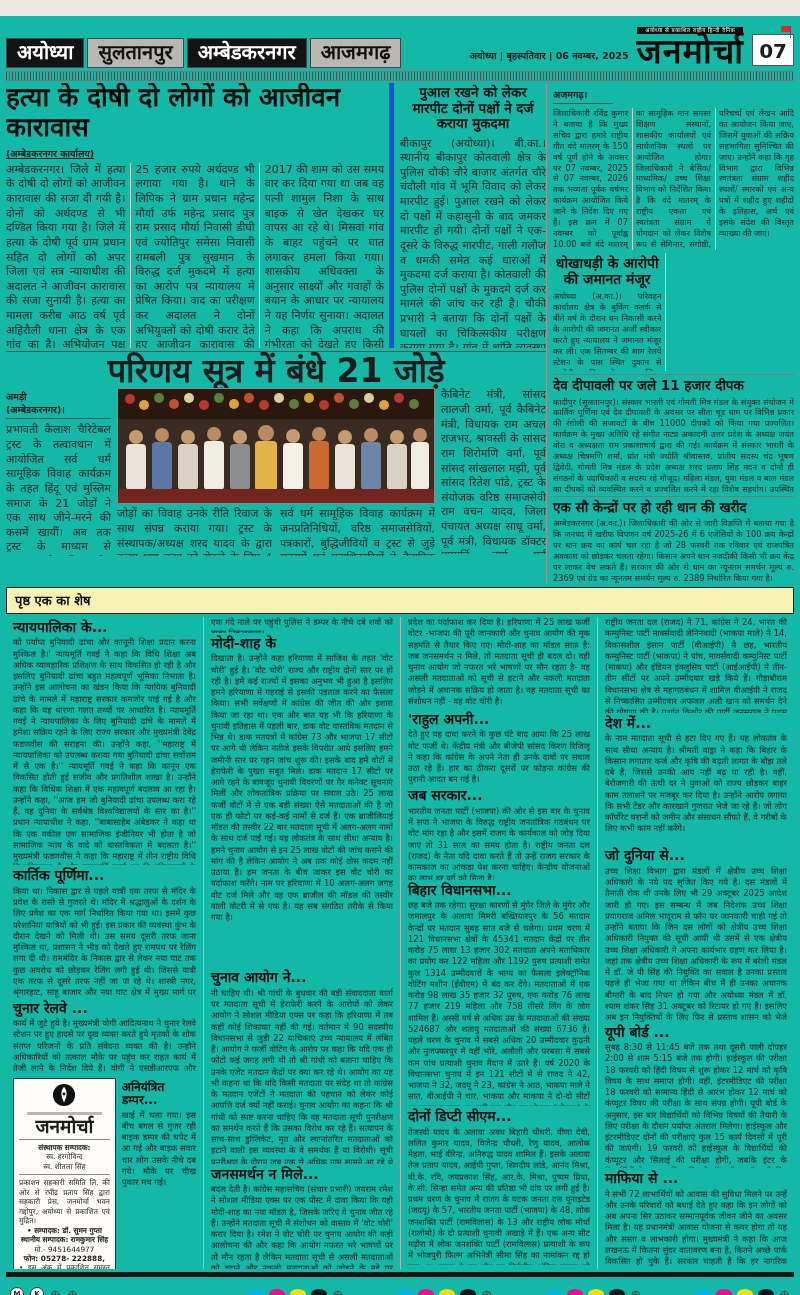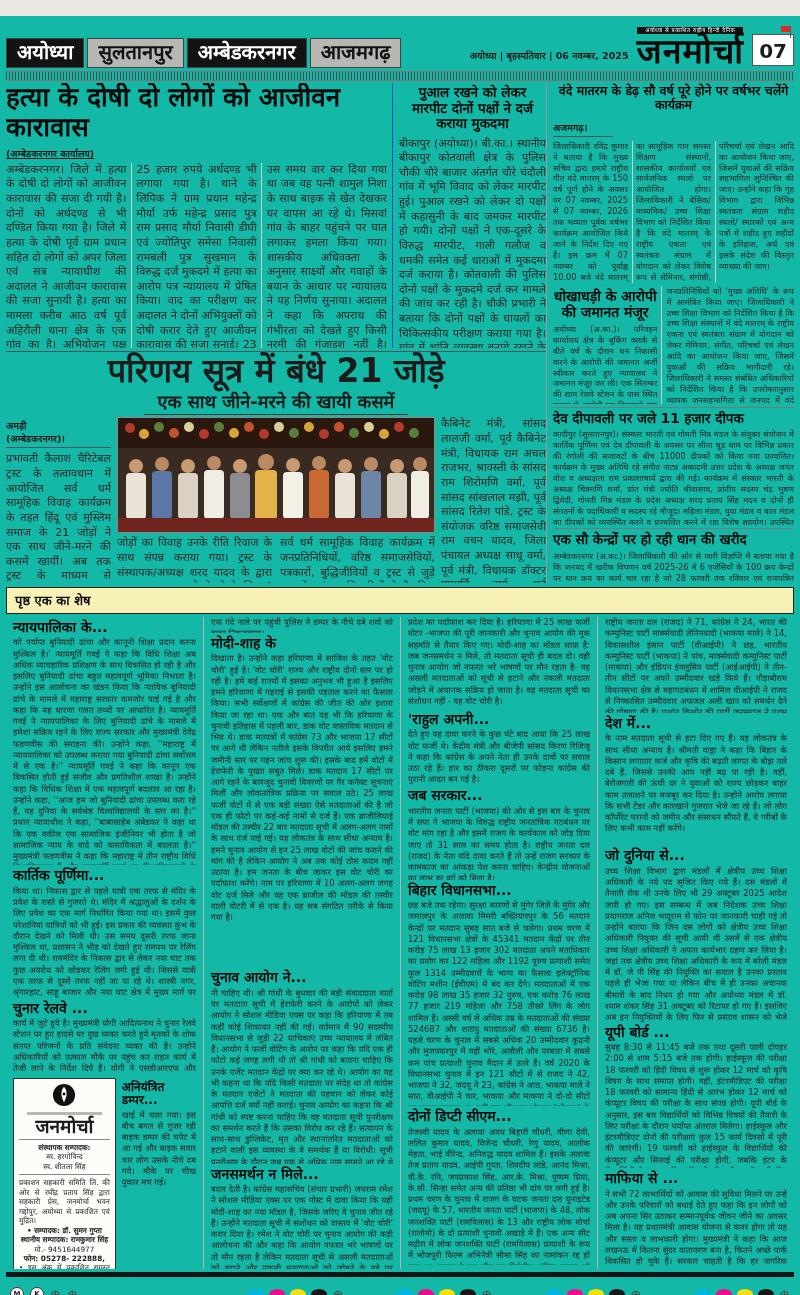--- a/index.html
+++ b/index.html
@@ -29,25 +29,25 @@
   .body-txt{font-size:11px;line-height:1.33;text-align:justify;overflow:hidden;color:#262626;}
   .byline{font-size:9.5px;font-weight:bold;text-decoration:underline;margin:4px 0 3px;}
   .art-dateline{font-size:9.5px;font-weight:bold;border-bottom:1px solid #555;display:inline-block;padding:0 26px 2px 0;margin:2px 0 4px;}
   
   .main{display:flex;height:500px;overflow:hidden;margin-top:2px;}
   .left-region{width:540px;display:flex;flex-direction:column;}
   .top-row{display:flex;height:268px;overflow:hidden;}
   .art-murder{width:386px;padding-right:5px;}
   .art-murder .hl{font-size:26px;}
   .cols3{columns:3;column-gap:10px;column-rule:1px solid #cfcdc8;}
-  .art-puaal{width:149px;border-left:1px solid #1d4ed8;padding-left:6px;}
+  .art-puaal{width:149px;border-left:5px solid #1d4ed8;padding-left:6px;}
   .art-puaal .hl{font-size:13.5px;text-align:center;display:block;margin:2px 0 5px;}
   .right-rail{width:254px;border-left:1px solid #9a9892;padding-left:6px;box-sizing:border-box;}
   .art-vande .hl{font-size:12.5px;text-align:center;display:block;margin:1px 0 3px;}
-  .bail-row{display:flex;height:118px;overflow:hidden;margin-top:3px;}
+  .bail-row{display:flex;height:118px;overflow:hidden;margin-top:3px;flex-direction:column;}
   .art-bail{width:45%;padding-right:4px;border-right:1px solid #cfcdc8;}
   .art-bail .hl{font-size:14px;text-align:center;display:block;margin:2px 0 4px;}
   .vande-more{width:55%;padding-left:4px;}
   .art-deep{border-top:1px solid #777;margin-top:3px;padding-top:1px;}
   .art-deep .hl,.art-dhaan .hl{font-size:13.5px;text-align:left;display:block;margin:2px 0 3px;}
   .art-dhaan{border-top:1px solid #777;margin-top:3px;padding-top:1px;}
   
   .wedding{border-top:1px solid #555;margin-top:3px;padding-top:2px;height:232px;overflow:hidden;}
   .wedding-h1{font-size:33px;font-weight:900;text-align:center;line-height:1.05;}
   .wedding-h2{font-size:18px;font-weight:800;text-align:center;margin:1px 0 4px;}
@@ -123,21 +123,20 @@
           <div class="body-txt cols3" style="height:206px;">अम्बेडकरनगर। जिले में हत्या के दोषी दो लोगों को आजीवन कारावास की सजा दी गयी है। दोनों को अर्थदण्ड से भी दण्डित किया गया है। जिले में हत्या के दोषी पूर्व ग्राम प्रधान सहित दो लोगों को अपर जिला एवं सत्र न्यायाधीश की अदालत ने आजीवन कारावास की सजा सुनायी है। हत्या का मामला करीब आठ वर्ष पूर्व अहिरौली थाना क्षेत्र के एक गांव का है। अभियोजन पक्ष की ओर से बताया गया कि 25 हजार रुपये अर्थदण्ड भी लगाया गया है। थाने के लिपिक ने ग्राम प्रधान महेन्द्र मौर्या उर्फ महेन्द्र प्रसाद पुत्र राम प्रसाद मौर्या निवासी डीघी एवं ज्योतिपुर समेसा निवासी रामबली पुत्र सुखमान के विरुद्ध दर्ज मुकदमे में हत्या का आरोप पत्र न्यायालय में प्रेषित किया। वाद का परीक्षण कर अदालत ने दोनों अभियुक्तों को दोषी करार देते हुए आजीवन कारावास की सजा सुनाई। 23 सितम्बर 2017 की शाम को उस समय वार कर दिया गया था जब वह पत्नी शामुल निशा के साथ बाइक से खेत देखकर घर वापस आ रहे थे। मिसवां गांव के बाहर पहुंचने पर घात लगाकर हमला किया गया। शासकीय अधिवक्ता के अनुसार साक्ष्यों और गवाहों के बयान के आधार पर न्यायालय ने यह निर्णय सुनाया। अदालत ने कहा कि अपराध की गंभीरता को देखते हुए किसी नरमी की गुंजाइश नहीं है। अर्थदण्ड जमा न करने पर अतिरिक्त कारावास भुगतना होगा।</div>
         </article>
         <article class="art-puaal">
           <span class="hl">पुआल रखने को लेकर मारपीट दोनों पक्षों ने दर्ज कराया मुकदमा</span>
           <div class="body-txt" style="height:218px;">बीकापुर (अयोध्या)। बी.का.। स्थानीय बीकापुर कोतवाली क्षेत्र के पुलिस चौकी चौरे बाजार अंतर्गत चौरे चंदौली गांव में भूमि विवाद को लेकर मारपीट हुई। पुआल रखने को लेकर दो पक्षों में कहासुनी के बाद जमकर मारपीट हो गयी। दोनों पक्षों ने एक-दूसरे के विरुद्ध मारपीट, गाली गलौज व धमकी समेत कई धाराओं में मुकदमा दर्ज कराया है। कोतवाली की पुलिस दोनों पक्षों के मुकदमे दर्ज कर मामले की जांच कर रही है। चौकी प्रभारी ने बताया कि दोनों पक्षों के घायलों का चिकित्सकीय परीक्षण कराया गया है। गांव में शांति व्यवस्था बनाये रखने के लिए पुलिस बल तैनात किया गया है। ग्रामीणों के अनुसार विवाद काफी पुराना है और इसे लेकर पहले भी कई बार तनाव हो चुका है। पुलिस का कहना है कि विवेचना के उपरांत आगे की कार्रवाई की जायेगी। क्षेत्र में स्थिति सामान्य बनी हुई है।</div>
         </article>
       </div>
 
       <section class="wedding">
         <div class="wedding-h1">परिणय सूत्र में बंधे 21 जोड़े</div>
-        <div class="wedding-h2"><span>एक साथ जीने-मरने की खायी कसमें</span></div>
         <div class="wedding-mid">
           <div class="wed-side">
             <span class="art-dateline">अमड़ी (अम्बेडकरनगर)।</span>
             <div class="body-txt" style="height:142px;">प्रभावती कैलाश चैरिटेबल ट्रस्ट के तत्वावधान में आयोजित सर्व धर्म सामूहिक विवाह कार्यक्रम के तहत हिंदू एवं मुस्लिम समाज के 21 जोड़ों ने एक साथ जीने-मरने की कसमें खायीं। अब तक ट्रस्ट के माध्यम से 10000 से अधिक गरीब बेटियों का विवाह कराया जा चुका है। वैवाहिक गठबंधन के बीच 19 हिंदू जोड़ों ने जहां वैदिक मंत्रोच्चार के बीच सात फेरे लिये वहीं मुस्लिम समाज के</div>
           </div>
           <div class="wed-center">
             <div class="wed-photo">
               <svg width="316" height="114" viewBox="0 0 316 114" xmlns="http://www.w3.org/2000/svg">
                 <rect width="316" height="114" fill="#3a2b22"></rect>
                 <rect width="316" height="30" fill="#2a180f"></rect>
@@ -199,21 +198,20 @@
           </div>
           <div class="wed-side">
             <div class="body-txt" style="height:166px;">कैबिनेट मंत्री, सांसद लालजी वर्मा, पूर्व कैबिनेट मंत्री, विधायक राम अचल राजभर, श्रावस्ती के सांसद राम शिरोमणि वर्मा, पूर्व सांसद सांखलाल मझी, पूर्व सांसद रितेश पांडे, ट्रस्ट के संयोजक वरिष्ठ समाजसेवी राम वचन यादव, जिला पंचायत अध्यक्ष साधू वर्मा, पूर्व मंत्री, विधायक डॉक्टर एममूर्ति वर्मा, पूर्व एमएलसी हीरालाल यादव, जिला अध्यक्ष सपा जंग बहादुर यादव, पूर्व विधायक सुभाष राय, ब्लॉक प्रमुख सुजीत वर्मा, पूर्व ब्लाक प्रमुख बसंत लाल कन्नौजिया, ब्लॉक प्रमुख संजय सिंह, मेघनुदीन बिल्हीछनी, पूर्व प्रत्याशी अकबरपुर विधानसभा अमित जायसवाल, जिला पंचायत सदस्य विजय यादव, रोहित प्रजापति</div>
           </div>
         </div>
       </section>
     </div>
 
     <div class="right-rail">
       <article class="art-vande">
-        <span class="hl">वंदे मातरम के डेढ़ सौ वर्ष पूरे होने पर वर्षभर चलेंगे कार्यक्रम</span>
         <span class="art-dateline">अजमगढ़।</span>
         <div class="body-txt cols3" style="height:142px;column-gap:8px;font-size:8.2px;">जिलाधिकारी रविंद्र कुमार ने बताया है कि मुख्य सचिव द्वारा हमारे राष्ट्रीय गीत वंदे मातरम् के 150 वर्ष पूर्ण होने के अवसर पर 07 नवम्बर, 2025 से 07 नवम्बर, 2026 तक भव्यता पूर्वक वर्षभर कार्यक्रम आयोजित किये जाने के निर्देश दिए गए हैं। इस क्रम में 07 नवम्बर को पूर्वाह्न 10.00 बजे वंदे मातरम् का सामूहिक गान समस्त शिक्षण संस्थानों, शासकीय कार्यालयों एवं सार्वजनिक स्थलों पर आयोजित होगा। जिलाधिकारी ने बेसिक/ माध्यमिक/ उच्च शिक्षा विभाग को निर्देशित किया है कि वंदे मातरम् के राष्ट्रीय एकता एवं स्वतंत्रता संग्राम में योगदान को लेकर विशेष रूप से सेमिनार, संगोष्ठी, परिचर्चा एवं लेखन आदि का आयोजन किया जाए, जिसमें युवाओं की सक्रिय सहभागिता सुनिश्चित की जाए। उन्होंने कहा कि गृह विभाग द्वारा विभिन्न स्वतंत्रता संग्राम शहीद स्थलों/ स्मारकों एवं अन्य पत्रों में शहीद हुए शहीदों के इतिहास, अर्थ एवं इसके संदेश की विस्तृत व्याख्या की जाए।</div>
       </article>
       <div class="bail-row">
         <article class="art-bail">
           <span class="hl">धोखाधड़ी के आरोपी की जमानत मंजूर</span>
           <div class="body-txt" style="height:84px;font-size:8.2px;">अयोध्या (अ.का.)। परिवहन कार्यालय क्षेत्र के बुकिंग क्लर्क से बीते वर्ष के दौरान धन निकासी करने के आरोपी की जमानत अर्जी स्वीकार करते हुए न्यायालय ने जमानत मंजूर कर ली। एक सितम्बर की शाम रेलवे स्टेशन के पास स्थित दुकान से आरोपी धन निकालने गया था। जिला जज ने आरोपी की जमानत मंजूर कर दी।</div>
         </article>
         <div class="vande-more body-txt" style="font-size:8.2px;">जनप्रतिनिधियों को 'मुख्य अतिथि' के रूप में आमंत्रित किया जाए। जिलाधिकारी ने उच्च शिक्षा विभाग को निर्देशित किया है कि उच्च शिक्षा संस्थानों में वंदे मातरम् के राष्ट्रीय एकता एवं स्वतंत्रता संग्राम में योगदान को लेकर मेमिनार, संगीत, परिचर्चा एवं लेखन आदि का आयोजन किया जाए, जिसमें युवाओं की सक्रिय भागीदारी रहे। जिलाधिकारी ने समस्त संबंधित अधिकारियों को निर्देशित किया है कि उपरोक्तानुसार व्यापक जनसहभागिता से जनपद में वंदे मातरम् गीत के 150 वर्ष के सभी कार्यक्रमों को सफलतापूर्वक क्रियान्वित कराने हेतु आवश्यक कार्यवाही सुनिश्चित करें।</div>
       </div>

